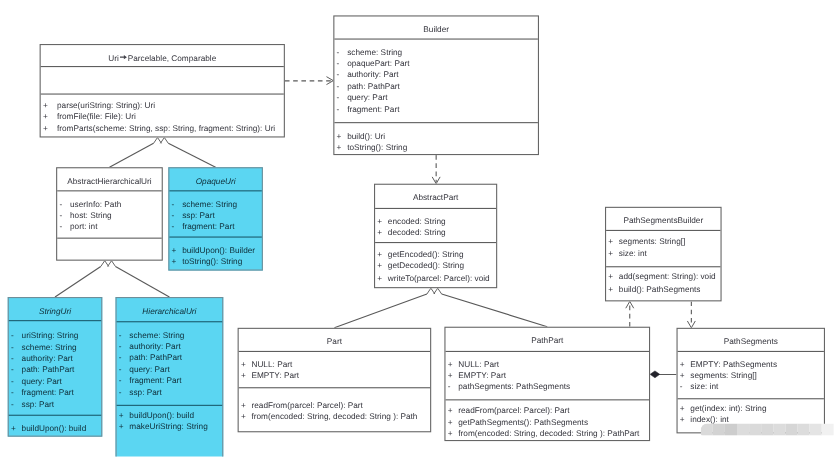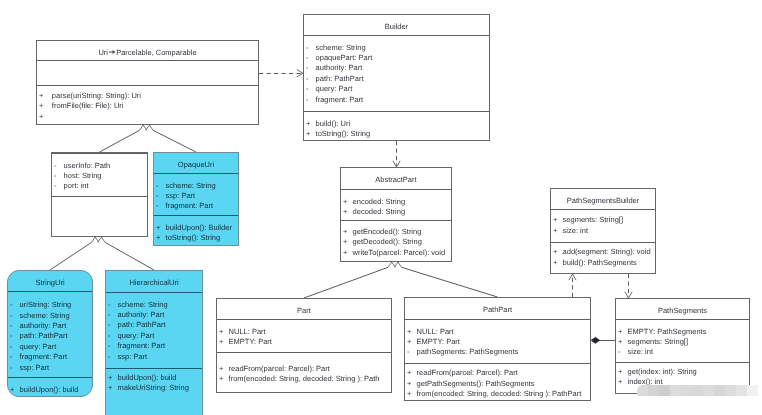--- a/index.html
+++ b/index.html
@@ -8,21 +8,21 @@
        -webkit-font-smoothing:antialiased;text-rendering:geometricPrecision;}
   #canvas{position:relative;width:762px;height:415px;background:#ffffff;}
   svg#edges{position:absolute;left:0;top:0;width:762px;height:415px;}
   .umlbox{position:absolute;box-sizing:border-box;border:1px solid #666666;background:#ffffff;}
   .umlbox.cyan{background:#5BD6F2;border-color:#6e8e99;}
   .sec{box-sizing:border-box;overflow:hidden;}
   .sec.sep{border-top:1px solid #5e5e5e;}
   .cyan .sec.sep{border-top-color:#1a5c6e;}
   .inlinearrow{vertical-align:-0.9px;margin:0 0.55px 0 1.0px;}
     .title{text-align:center;color:#34343c;font-size:7.5px;line-height:10.4px;white-space:pre;}
-  .cyan .title{color:#0e2d38;}
+  .cyan .title{color:#0e2d38;font-style:italic;}
   .row{white-space:pre;color:#34343c;font-size:7.5px;line-height:10.4px;position:relative;padding-left:11.6px;}
   .cyan .row{color:#0e2d38;}
   .mk{position:absolute;left:2.0px;top:0;}
   .wm{position:absolute;filter:blur(0.55px);}
 </style>
 </head>
 <body>
 
 <div id="canvas">
   <svg id="edges" viewBox="0 0 762 415">
@@ -52,41 +52,44 @@
 <div class="umlbox" style="left: 36px; top: 40px; width: 223px; height: 85px;">
       <div class="sec" style="height: 19px;">
         <div class="title" style="padding-top: 6.6px;"><span>Uri</span><svg class="inlinearrow" viewBox="0 0 6.6 6" width="6.6" height="6">
             <path d="M0 2.45 L3.6 2.45 L3.6 1.1 L6.4 3.0 L3.6 4.9 L3.6 3.55 L0 3.55 Z" stroke="none" fill="#44444c"></path>
           </svg><span>Parcelable, Comparable</span></div>
       </div>
       <div class="sec sep" style="height: 25px; padding-top: 6.5px;"></div>
       <div class="sec sep" style="height: 41px; padding-top: 4.8px;">
         <div class="row" style="padding-left: 14.8px;"><span class="mk">+</span><span>parse(uriString: String): Uri</span></div>
         <div class="row" style="padding-left: 14.8px;"><span class="mk">+</span><span>fromFile(file: File): Uri</span></div>
-        <div class="row" style="padding-left: 14.8px;"><span class="mk">+</span></div>
+        <div class="row" style="padding-left: 14.8px;"><span class="mk">+</span><span>fromParts(scheme: String, ssp: String, fragment: String): Uri</span></div>
       </div>
     </div>
     <div class="umlbox" style="left: 303px; top: 14px; width: 187px; height: 127px;">
       <div class="sec" style="height: 20px;">
         <div class="title" style="padding-top: 6.6px;">Builder</div>
       </div>
       <div class="sec sep" style="height: 76px; padding-top: 6.5px;">
         <div class="row"><span class="mk">-</span><span>scheme: String</span></div>
         <div class="row"><span class="mk">-</span><span>opaquePart: Part</span></div>
         <div class="row"><span class="mk">-</span><span>authority: Part</span></div>
         <div class="row"><span class="mk">-</span><span>path: PathPart</span></div>
         <div class="row"><span class="mk">-</span><span>query: Part</span></div>
         <div class="row"><span class="mk">-</span><span>fragment: Part</span></div>
       </div>
       <div class="sec sep" style="height: 31px; padding-top: 6.5px;">
         <div class="row"><span class="mk">+</span><span>build(): Uri</span></div>
         <div class="row"><span class="mk">+</span><span>toString(): String</span></div>
       </div>
     </div>
     <div class="umlbox" style="left: 51px; top: 152px; width: 97px; height: 85px;">
+      <div class="sec" style="height: 20px;">
+        <div class="title" style="padding-top: 6.6px;">AbstractHierarchicalUri</div>
+      </div>
       <div class="sec sep" style="height: 43px; padding-top: 6.5px;">
         <div class="row"><span class="mk">-</span><span>userInfo: Path</span></div>
         <div class="row"><span class="mk">-</span><span>host: String</span></div>
         <div class="row"><span class="mk">-</span><span>port: int</span></div>
       </div>
       <div class="sec sep" style="height: 22px; padding-top: 6.5px;"></div>
     </div>
     <div class="umlbox cyan" style="left: 153px; top: 152px; width: 86px; height: 94px;">
       <div class="sec" style="height: 20px;">
         <div class="title" style="padding-top: 6.6px;">OpaqueUri</div>
@@ -94,21 +97,21 @@
       <div class="sec sep" style="height: 42px; padding-top: 6.5px;">
         <div class="row"><span class="mk">-</span><span>scheme: String</span></div>
         <div class="row"><span class="mk">-</span><span>ssp: Part</span></div>
         <div class="row"><span class="mk">-</span><span>fragment: Part</span></div>
       </div>
       <div class="sec sep" style="height: 32px; padding-top: 6.5px;">
         <div class="row"><span class="mk">+</span><span>buildUpon(): Builder</span></div>
         <div class="row"><span class="mk">+</span><span>toString(): String</span></div>
       </div>
     </div>
-    <div class="umlbox cyan" style="left: 7px; top: 270px; width: 86px; height: 127px; border-radius: 12px;">
+    <div class="umlbox cyan" style="left: 7px; top: 270px; width: 86px; height: 127px;">
       <div class="sec" style="height: 20px;">
         <div class="title" style="padding-top: 6.6px;">StringUri</div>
       </div>
       <div class="sec sep" style="height: 86px; padding-top: 8.2px;">
         <div class="row"><span class="mk">-</span><span>uriString: String</span></div>
         <div class="row"><span class="mk">-</span><span>scheme: String</span></div>
         <div class="row"><span class="mk">-</span><span>authority: Part</span></div>
         <div class="row"><span class="mk">-</span><span>path: PathPart</span></div>
         <div class="row"><span class="mk">-</span><span>query: Part</span></div>
         <div class="row"><span class="mk">-</span><span>fragment: Part</span></div>

